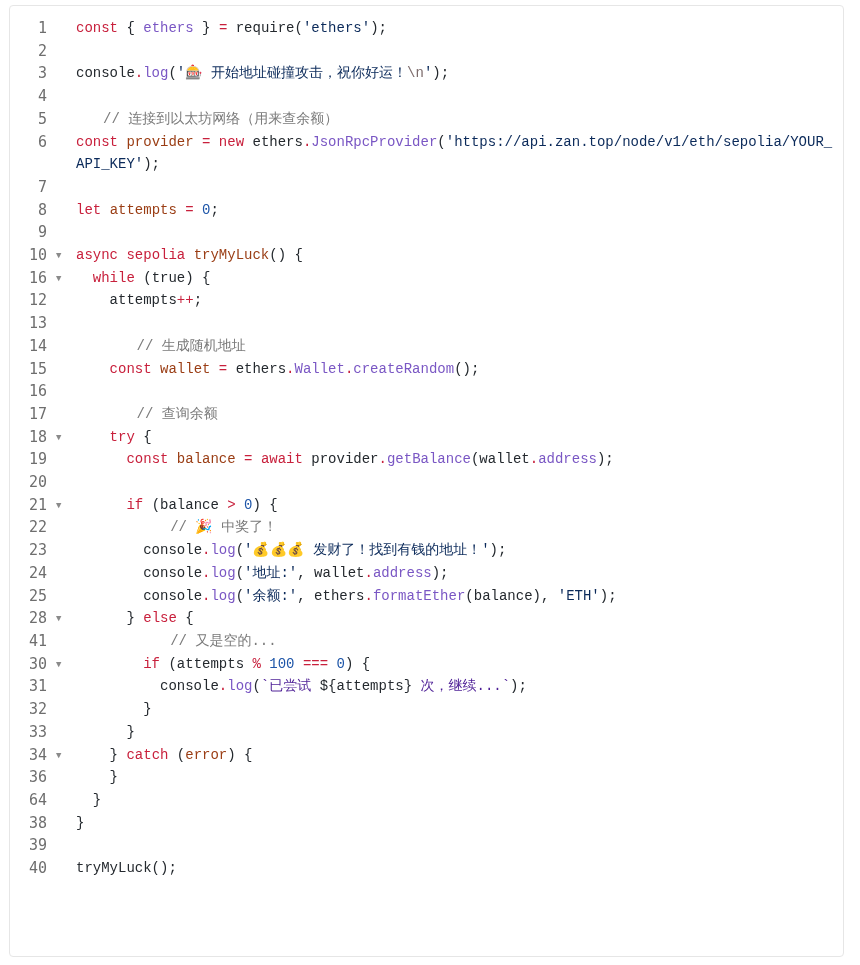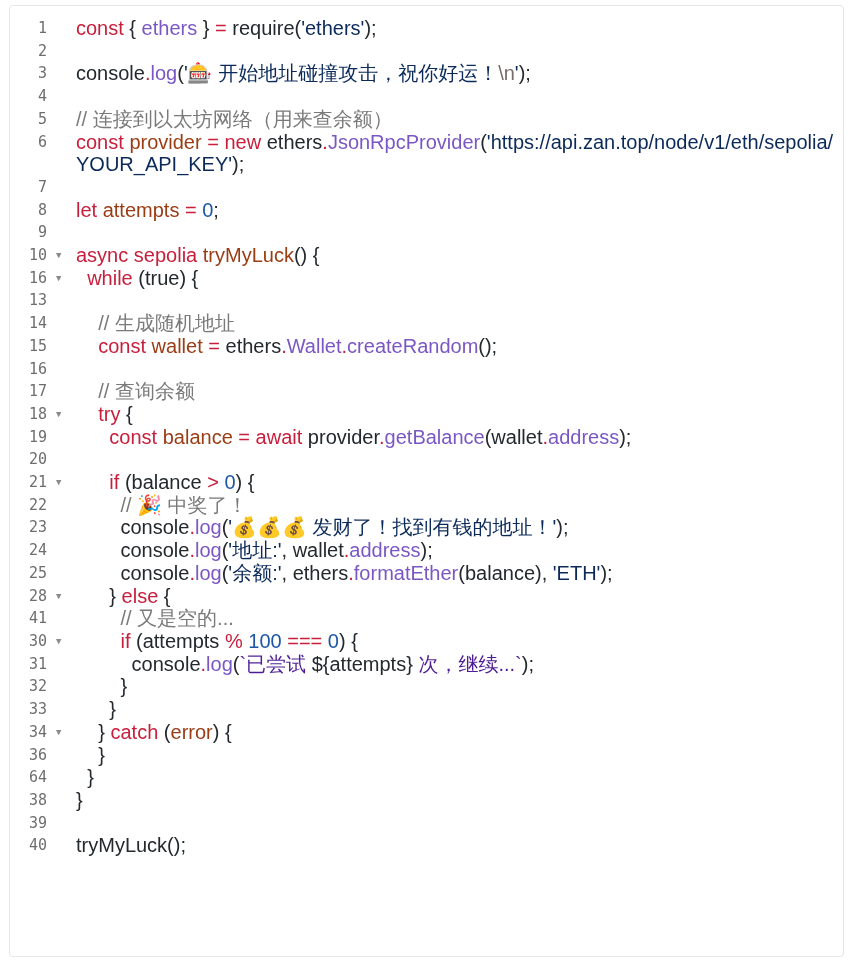--- a/index.html
+++ b/index.html
@@ -12,31 +12,31 @@
   .code-lines { position: absolute; left: 0; top: 11px; right: 0; }
   .line { display: flex; align-items: flex-start; min-height: 22.7px; }
   .gutter {
     width: 66px; flex: 0 0 66px; position: relative; height: 22.7px;
     font-family: "DejaVu Sans Mono", monospace; font-size: 15px; line-height: 22.7px;
     color: #6e6e6e;
   }
   .ln { position: absolute; right: 29px; top: 0; text-align: right; }
   .fold { position: absolute; left: 46px; top: 0; font-size: 9px; color: #8a8a8a; cursor: pointer; }
   .content {
-    flex: 1; font-family: Liberation Sans, sans-serif; font-size: 20px;
+    flex: 1; font-family: Liberation Mono, monospace; font-size: 14px;
     line-height: 22.7px; color: #24292e; white-space: pre-wrap; word-break: break-all;
     padding-right: 6px;
   }
   .t-kw { color: #c8203c; }
   .t-var { color: #9a3d14; }
   .t-prop { color: #7a57c4; }
   .t-op { color: #c8203c; }
   .t-str { color: #0b2a5a; }
   .t-num { color: #1d55a8; }
-  .t-cm { color: #7a7a7a; }
+  .t-cm { color: #7a7a7a; margin-left: 27px; }
   .t-esc { color: #7c6b6b; }
   .t-tpl { color: #4c1d95; }
   .t-pl { color: #24292e; }
 </style>
 </head>
 <body>
 
 <div class="code-block">
   <div class="code-lines" id="code-lines">
       <div class="line">
@@ -102,20 +102,26 @@
   </div>
       <div class="line">
     <div class="gutter">
       <span class="ln">16</span>
     <span class="fold">▼</span>
         </div>
     <div class="content"><span class="t-pl">  </span><span class="t-kw">while</span><span class="t-pl"> (true) {</span></div>
   </div>
       <div class="line">
     <div class="gutter">
+      <span class="ln">12</span>
+    </div>
+    <div class="content"><span class="t-pl">    attempts</span><span class="t-op">++</span><span class="t-pl">;</span></div>
+  </div>
+      <div class="line">
+    <div class="gutter">
       <span class="ln">13</span>
     </div>
     <div class="content"> </div>
   </div>
       <div class="line">
     <div class="gutter">
       <span class="ln">14</span>
     </div>
     <div class="content"><span class="t-pl">    </span><span class="t-cm">// 生成随机地址</span></div>
   </div>

